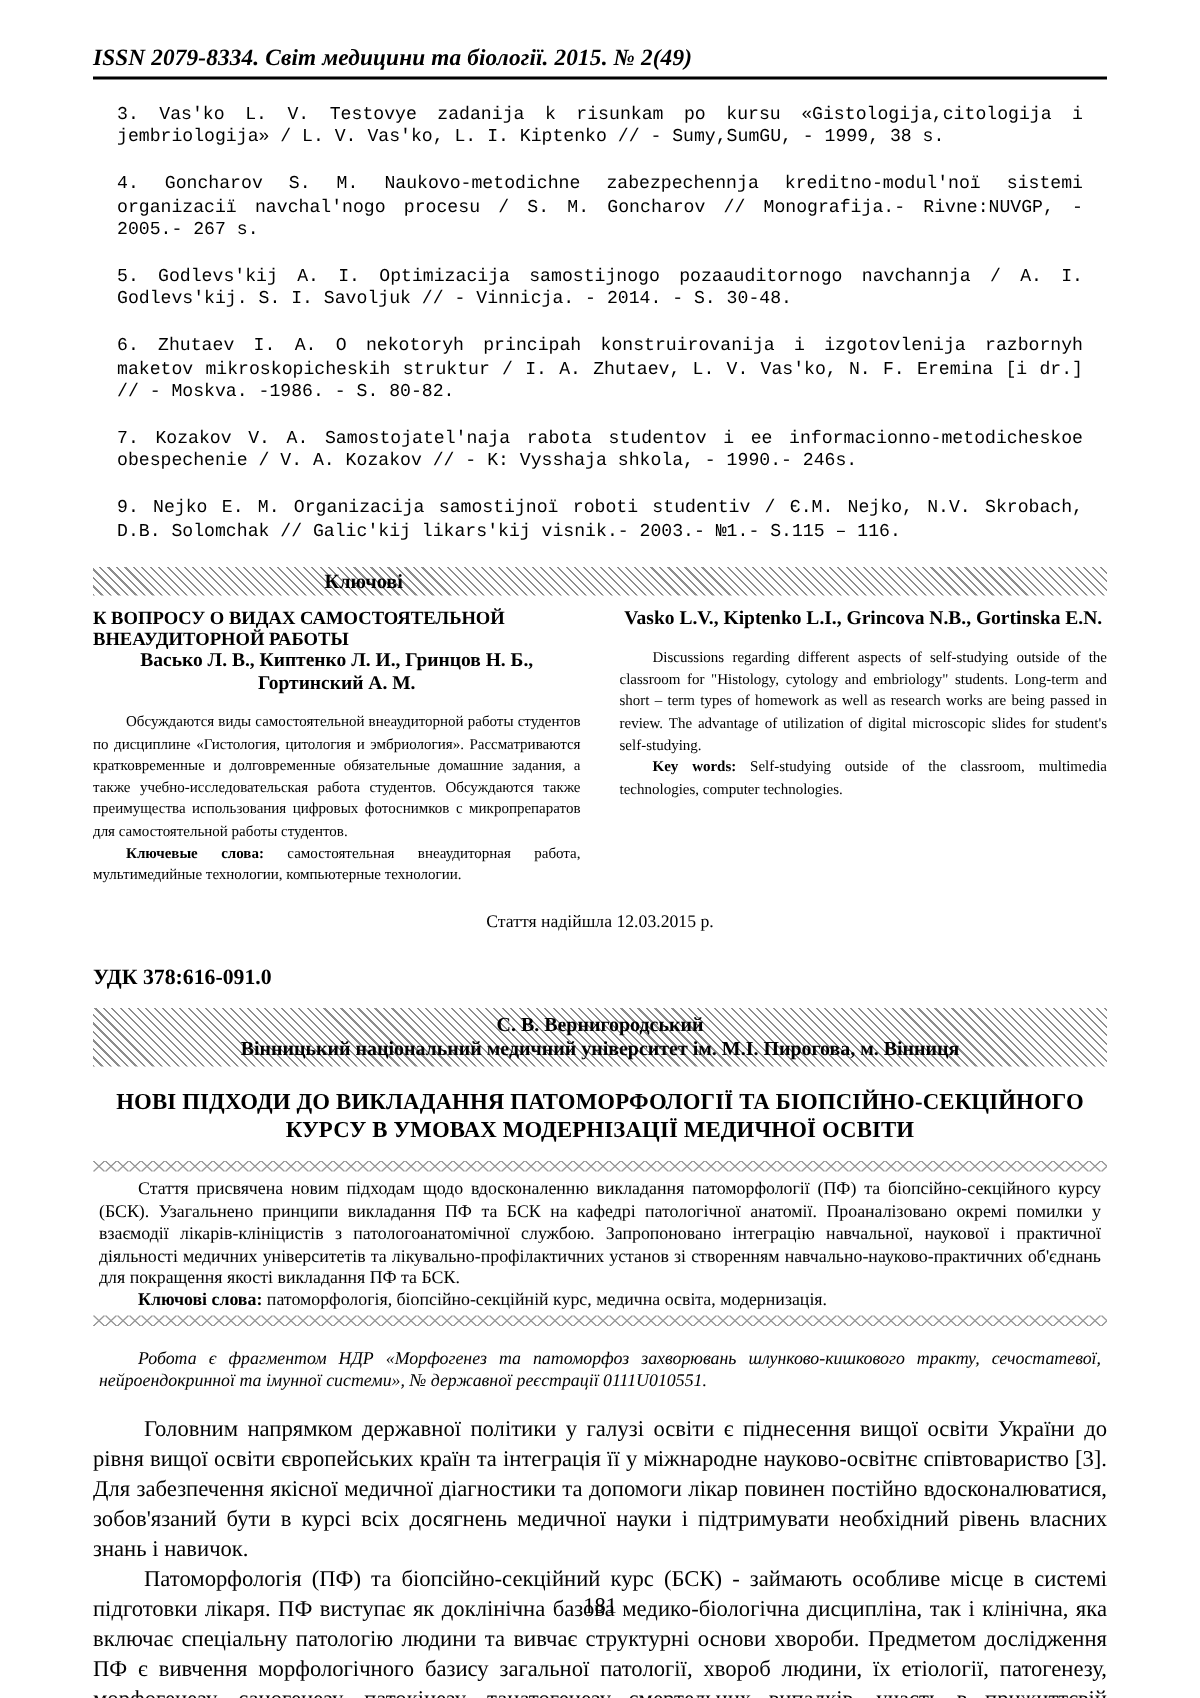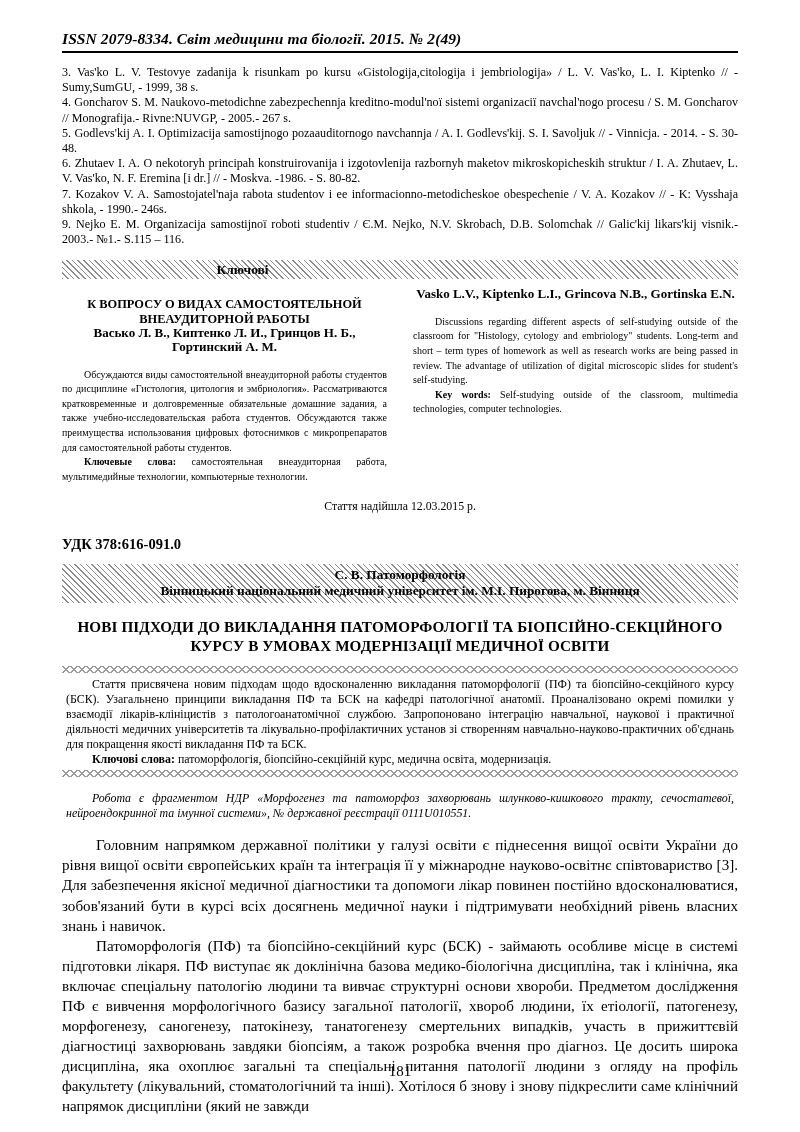--- a/index.html
+++ b/index.html
@@ -39,22 +39,23 @@
   }
 
   
   .refs {
     margin-top: 12px;
     font-size: 12.1px;
     line-height: 15.2px;
     text-align: justify;
   }
   .refs p {
-    margin: 0;
+    margin: 16px;
     text-indent: 0;
+    font-family: Liberation Mono, monospace;
   }
 
   
   .hatch {
     background-color: #ffffff;
     background-image: repeating-linear-gradient(
       45deg,
       #8d8d8d 0px, #8d8d8d 1px,
       #ffffff 1px, #ffffff 4px
     );
@@ -89,25 +90,23 @@
   .abs-cols {
     margin-top: 8px;
     display: flex;
     gap: 26px;
   }
   .abs-col {
     flex: 1 1 0;
     min-width: 0;
   }
   .abs-title {
-    text-align: center;
     font-weight: bold;
     font-size: 12.4px;
     line-height: 14.3px;
-    margin-top: 10px;
   }
   .abs-authors {
     text-align: center;
     font-weight: bold;
     font-size: 13px;
     line-height: 14.3px;
   }
   .abs-body {
     margin-top: 13px;
     font-size: 10px;
@@ -244,21 +243,21 @@
       </div>
     </div>
 
   </div>
 
   <div class="submitted">Стаття надійшла 12.03.2015 р.</div>
 
   <div class="udc">УДК 378:616-091.0</div>
 
   <div class="hatch banner-author">
-    <div class="line">С. В. Патоморфологія</div>
+    <div class="line">С. В. Вернигородський</div>
     <div class="line">Вінницький національний медичний університет ім. М.І. Пирогова, м. Вінниця</div>
   </div>
 
   <div class="art-title">НОВІ ПІДХОДИ ДО ВИКЛАДАННЯ ПАТОМОРФОЛОГІЇ ТА БІОПСІЙНО-СЕКЦІЙНОГО КУРСУ В УМОВАХ МОДЕРНІЗАЦІЇ МЕДИЧНОЇ ОСВІТИ</div>
 
   <div class="zig zig-top"></div>
 
   <div class="uk-abs">
     <p>Стаття присвячена новим підходам щодо вдосконаленню викладання патоморфології (ПФ) та біопсійно-секційного курсу (БСК). Узагальнено принципи викладання ПФ та БСК на кафедрі патологічної анатомії. Проаналізовано окремі помилки у взаємодії лікарів-клініцистів з патологоанатомічної службою. Запропоновано інтеграцію навчальної, наукової і практичної діяльності медичних університетів та лікувально-профілактичних установ зі створенням навчально-науково-практичних об'єднань для покращення якості викладання ПФ та БСК.</p>
     <p><span class="kw-label">Ключові слова:</span> <span>патоморфологія, біопсійно-секційній курс, медична освіта, модернизація.</span></p>

